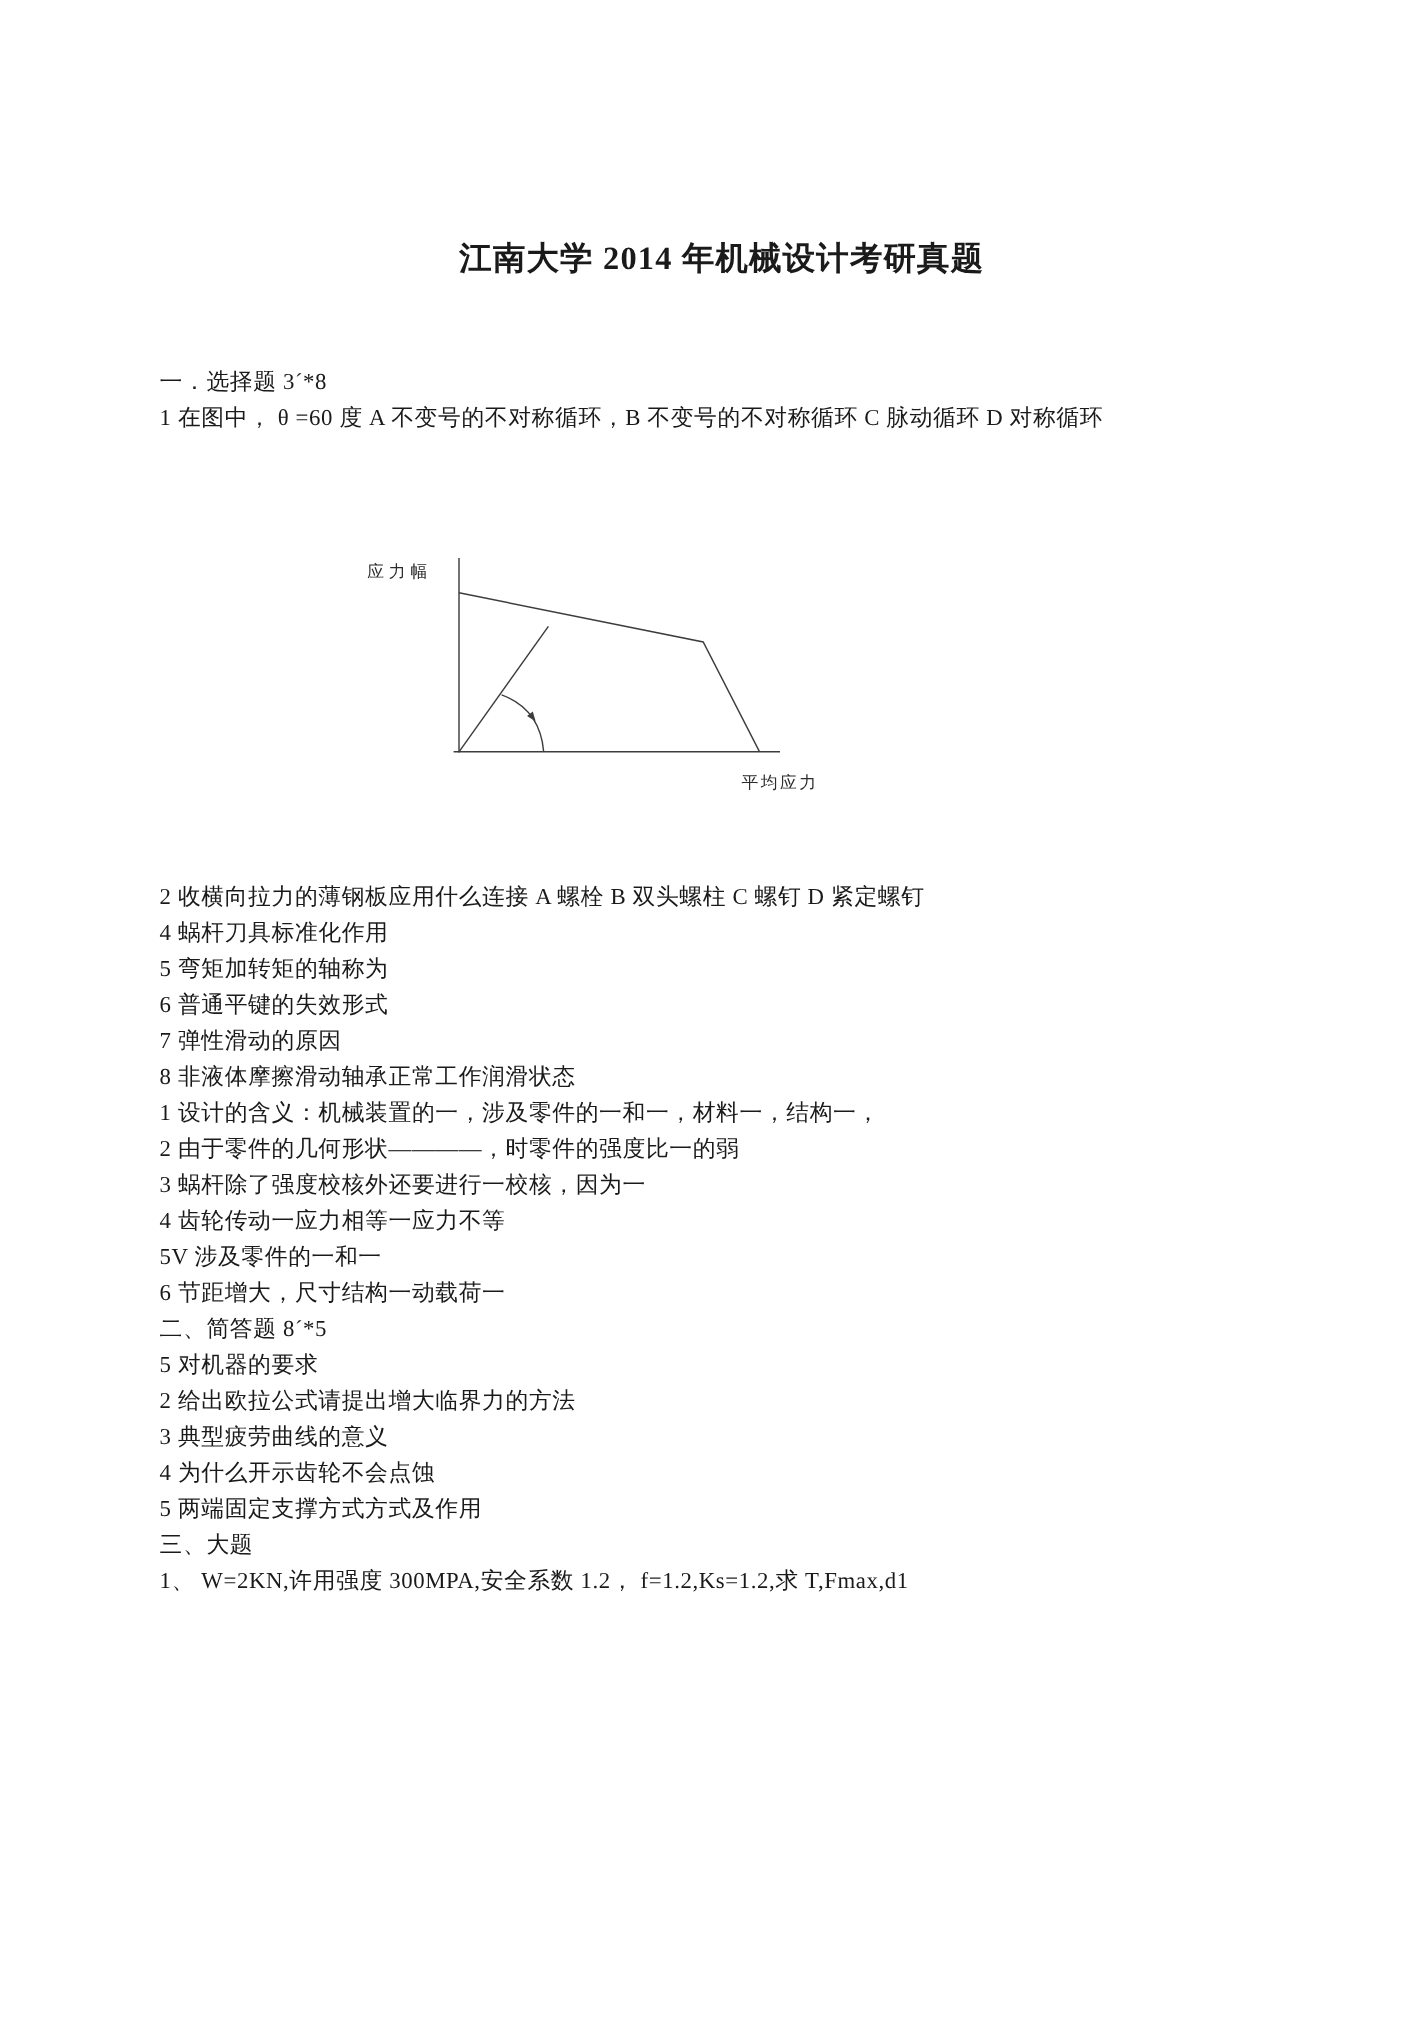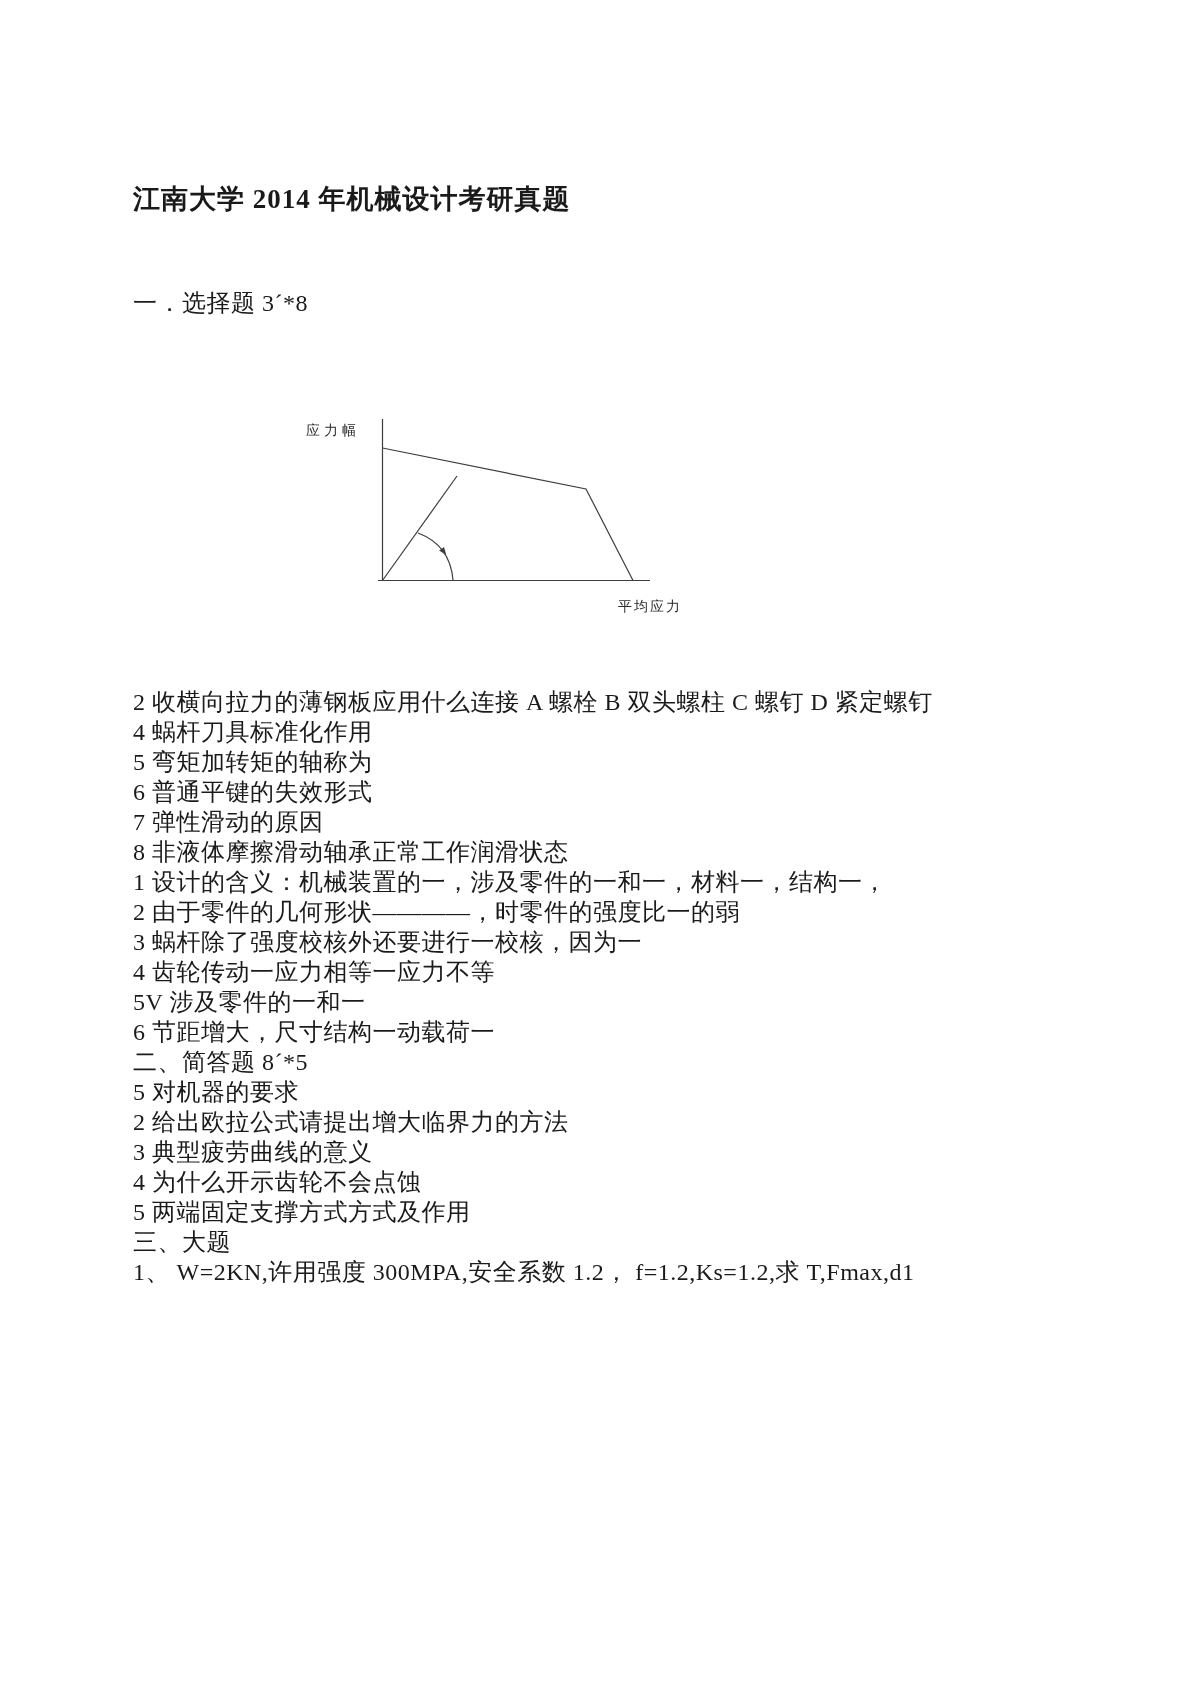--- a/index.html
+++ b/index.html
@@ -12,29 +12,30 @@
     width: 1190px;
     height: 1683px;
     background: #ffffff;
     box-sizing: border-box;
     padding: 183px 120px 0 133px;
     overflow: hidden;
     font-family: "Liberation Serif", "DejaVu Serif", serif;
     color: #1a1a1a;
   }
   .doc-title {
-    margin: 0;
+    margin: 16px;
     font-size: 27px;
     line-height: 32px;
     font-weight: 700;
+    text-align: center;
     letter-spacing: 1px;
   }
   .body-text p {
     margin: 0;
-    font-size: 24px;
+    font-size: 19px;
     line-height: 30px;
     white-space: nowrap;
     letter-spacing: 0.5px;
   }
   .pre-figure {
     margin-top: 73px;
   }
   .figure-block {
     margin: 92px 0 67px 167px;
     width: 400px;
@@ -51,20 +52,21 @@
 </style>
 </head>
 <body>
 
 <div class="page">
 
   <h1 class="doc-title">江南大学 2014 年机械设计考研真题</h1>
 
   <div class="body-text pre-figure">
     <p>一．选择题 3´*8</p>
+    <p>1 在图中， θ =60 度 A 不变号的不对称循环，B 不变号的不对称循环 C 脉动循环 D 对称循环</p>
   </div>
 
   <div class="figure-block">
     <svg width="400" height="210" viewBox="0 0 400 210">
 
       <line x1="82.5" y1="9" x2="82.5" y2="171" stroke="#3d3d3d" stroke-width="1.2"></line>
       <line x1="78" y1="170.5" x2="350" y2="170.5" stroke="#3d3d3d" stroke-width="1.2"></line>
 
       <polyline points="82.5,38 286,79 333,170.5" fill="none" stroke="#3d3d3d" stroke-width="1.2"></polyline>
 

